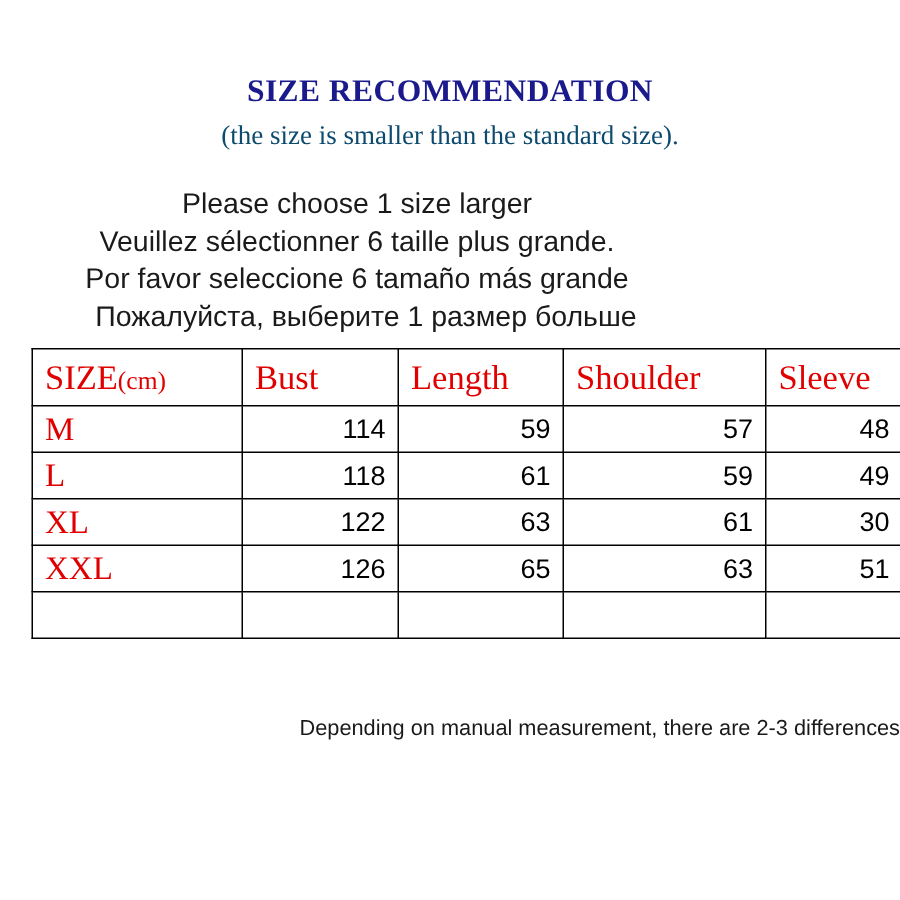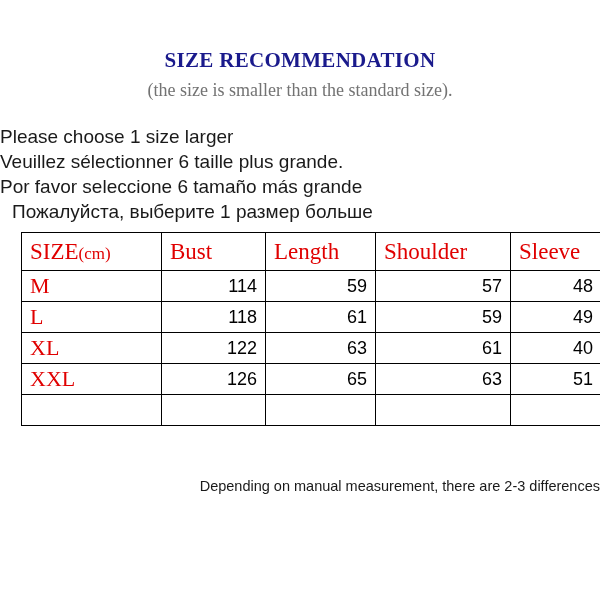--- a/index.html
+++ b/index.html
@@ -34,27 +34,28 @@
     color: #1a1a8c;
   }
   .subtitle {
     position: absolute;
     top: 80px;
     left: 0;
     width: 600px;
     text-align: center;
     font-family: "Liberation Serif", serif;
     font-size: 18px;
-    color: #737373;
+    color: #0c4a6e;
   }
   .advice {
     position: absolute;
     top: 124px;
     left: 0;
     width: 476px;
+    text-align: center;
   }
   .advice .line {
     font-size: 19px;
     line-height: 25px;
     color: #1a1a1a;
     white-space: nowrap;
   }
   .advice .line.ru {
     font-size: 19px;
     padding-left: 12px;
@@ -152,21 +153,21 @@
         <td class="value">118</td>
         <td class="value">61</td>
         <td class="value">59</td>
         <td class="value">49</td>
       </tr>
       <tr>
         <td class="label">XL</td>
         <td class="value">122</td>
         <td class="value">63</td>
         <td class="value">61</td>
-        <td class="value">40</td>
+        <td class="value">30</td>
       </tr>
       <tr>
         <td class="label">XXL</td>
         <td class="value">126</td>
         <td class="value">65</td>
         <td class="value">63</td>
         <td class="value">51</td>
       </tr>
       <tr class="empty">
         <td></td>

